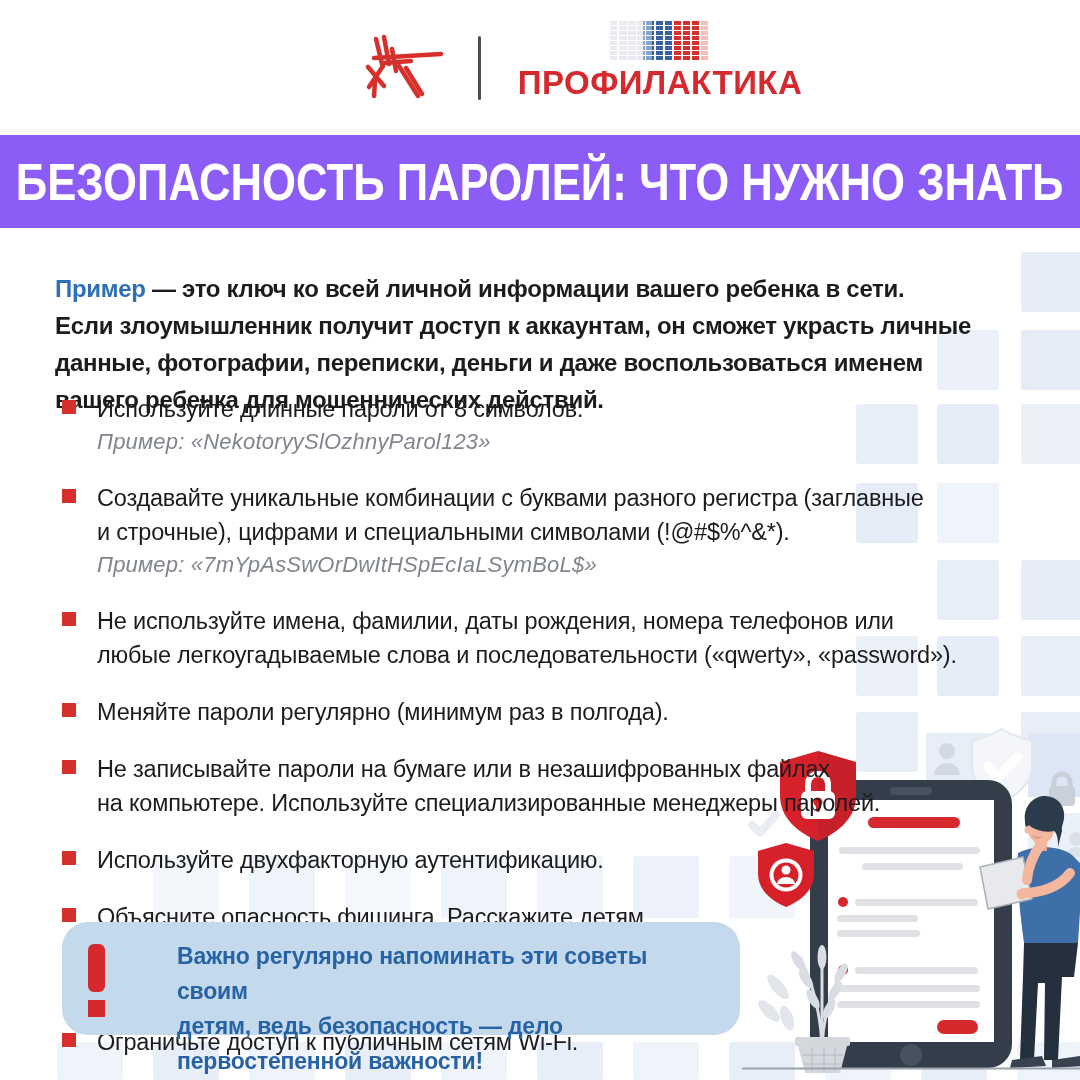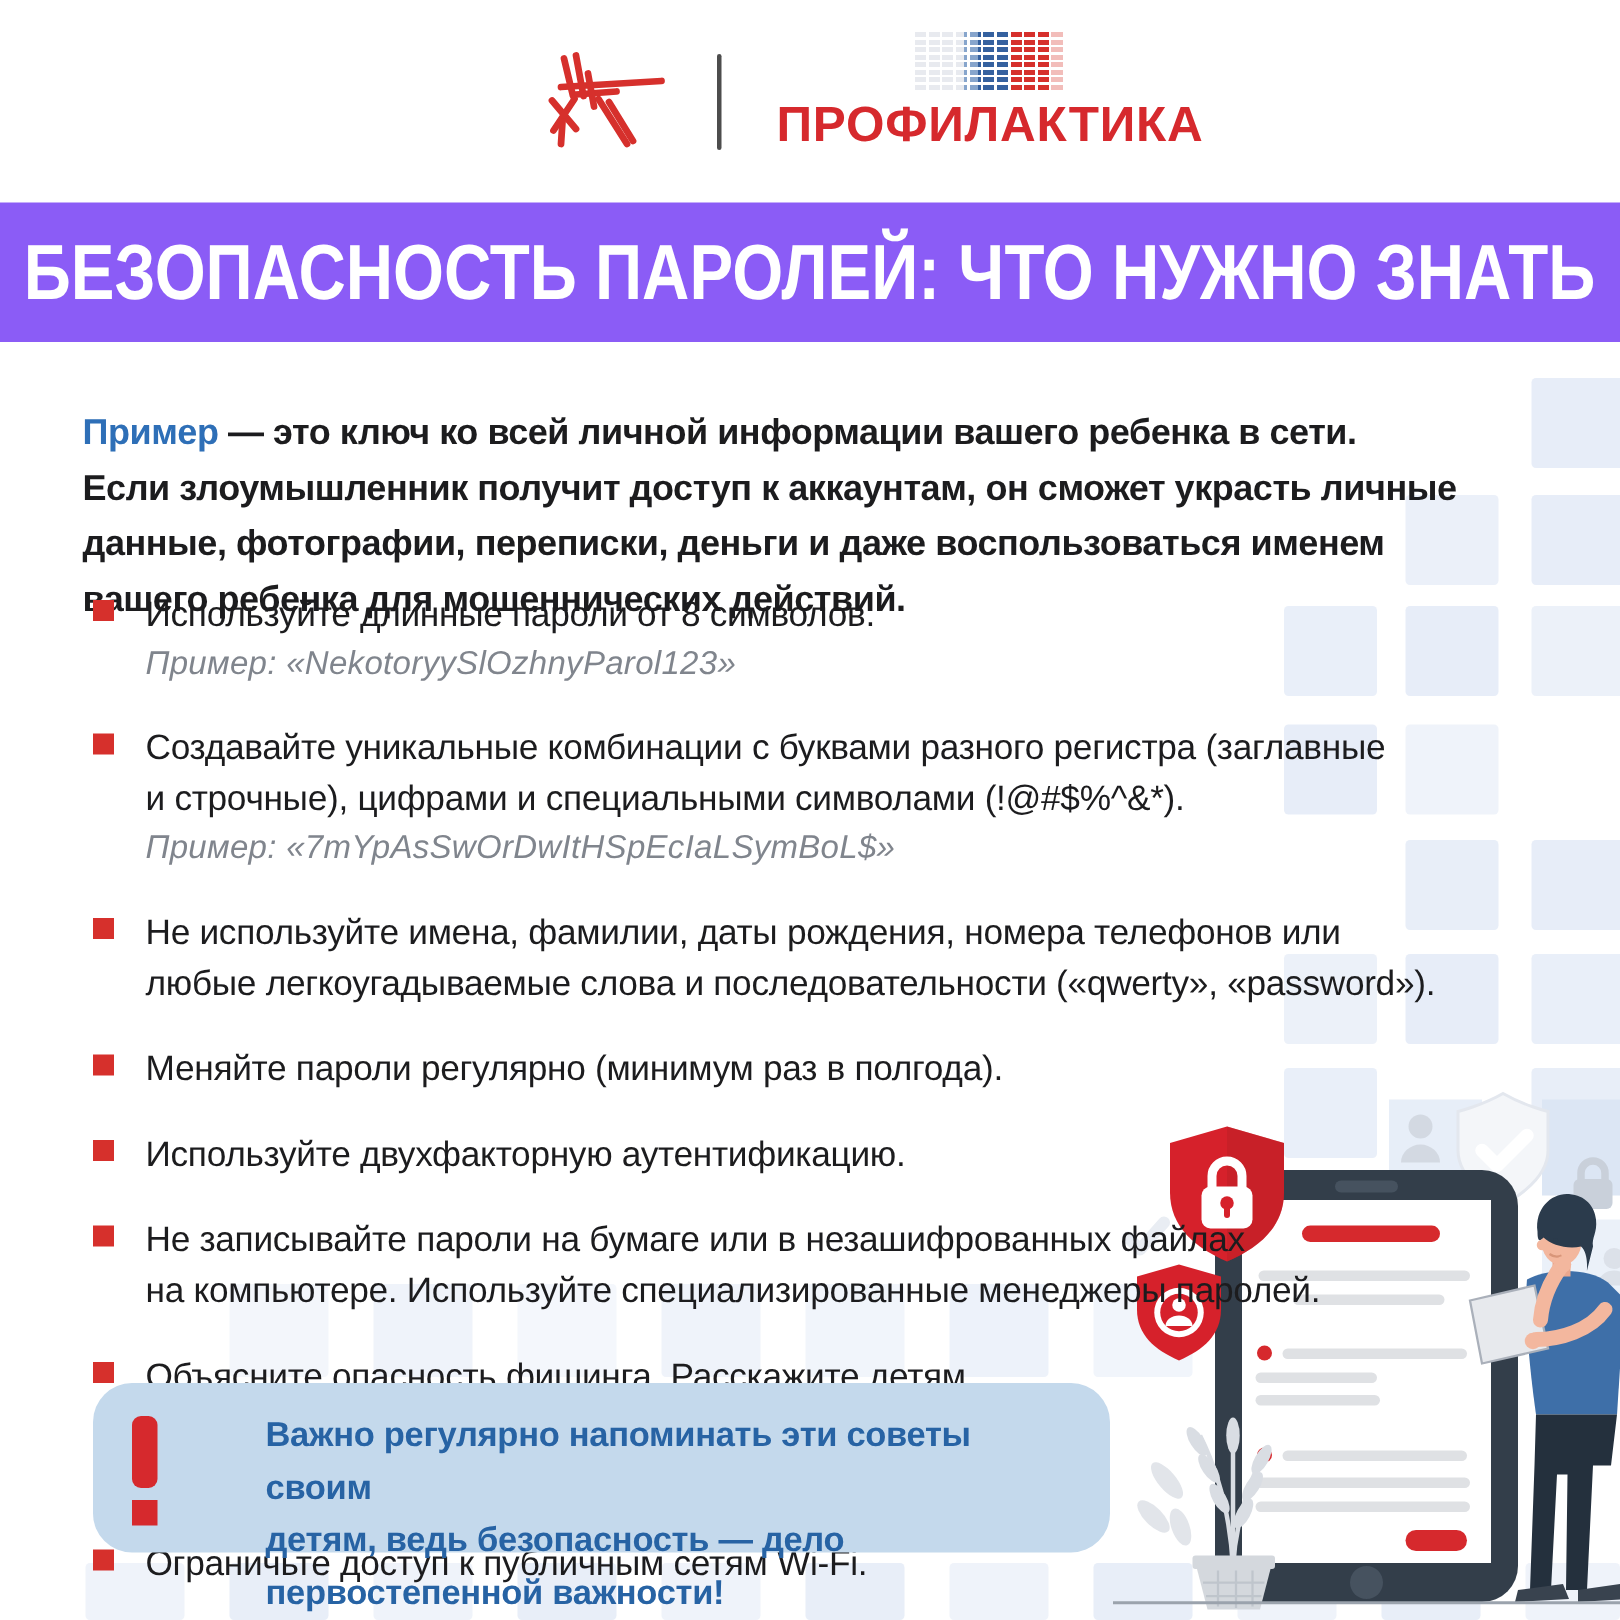--- a/index.html
+++ b/index.html
@@ -158,26 +158,26 @@
       <span class="marker"></span>
       <div class="tip-text">Не используйте имена, фамилии, даты рождения, номера телефонов или
 любые легкоугадываемые слова и последовательности («qwerty», «password»).</div>
     </li>
     <li class="tip">
       <span class="marker"></span>
       <div class="tip-text">Меняйте пароли регулярно (минимум раз в полгода).</div>
     </li>
     <li class="tip">
       <span class="marker"></span>
-      <div class="tip-text">Используйте двухфакторную аутентификацию.</div>
-    </li>
-    <li class="tip">
-      <span class="marker"></span>
       <div class="tip-text">Не записывайте пароли на бумаге или в незашифрованных файлах
 на компьютере. Используйте специализированные менеджеры паролей.</div>
+    </li>
+    <li class="tip">
+      <span class="marker"></span>
+      <div class="tip-text">Используйте двухфакторную аутентификацию.</div>
     </li>
     <li class="tip">
       <span class="marker"></span>
       <div class="tip-text">Объясните опасность фишинга. Расскажите детям
 о рисках перехода по подозрительным ссылкам
 и ввода персональных данных на незнакомых сайтах.</div>
     </li>
     <li class="tip">
       <span class="marker"></span>
       <div class="tip-text">Ограничьте доступ к публичным сетям Wi-Fi.</div>

